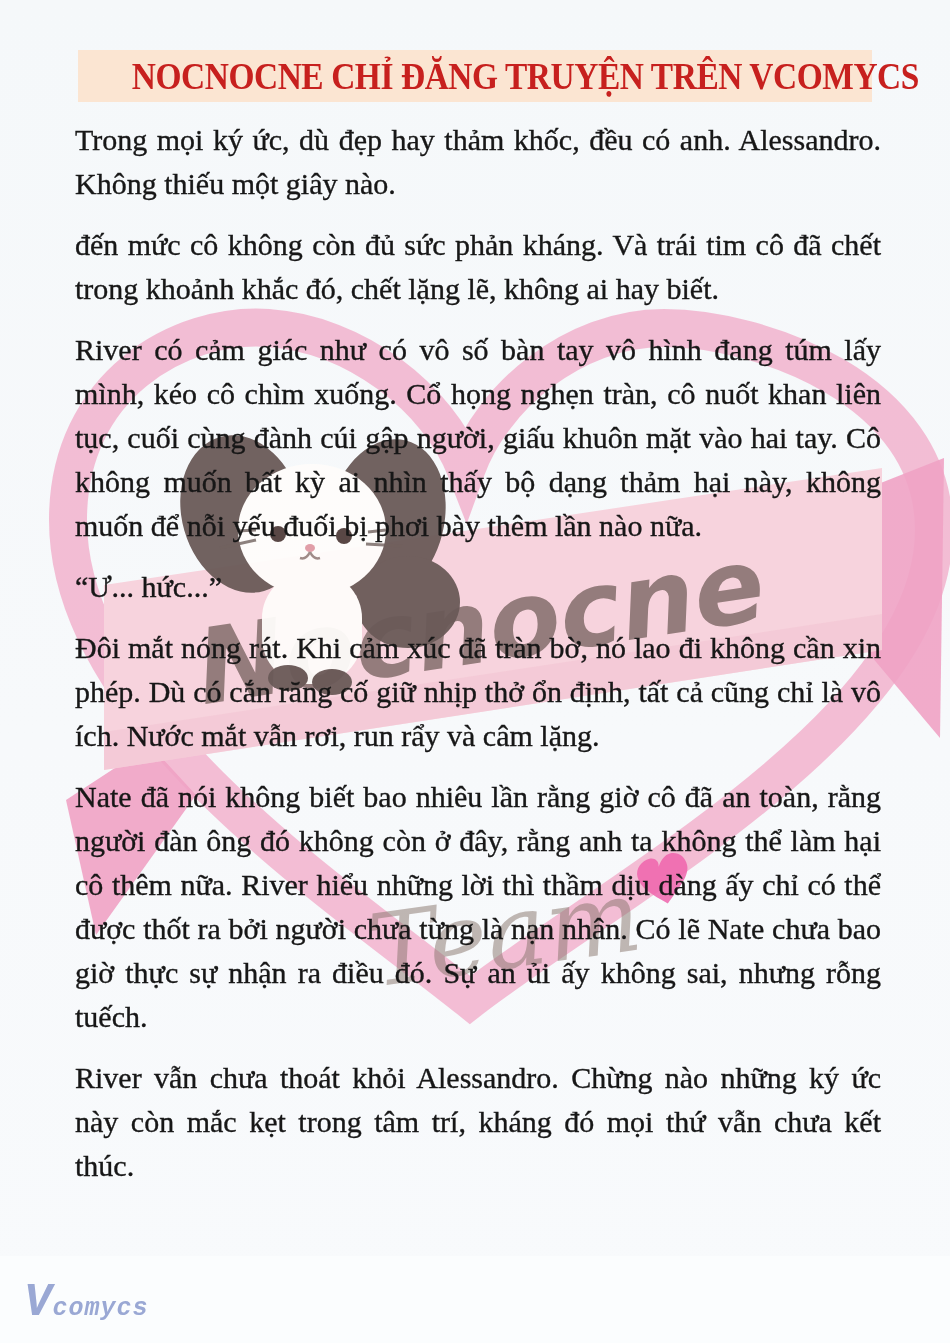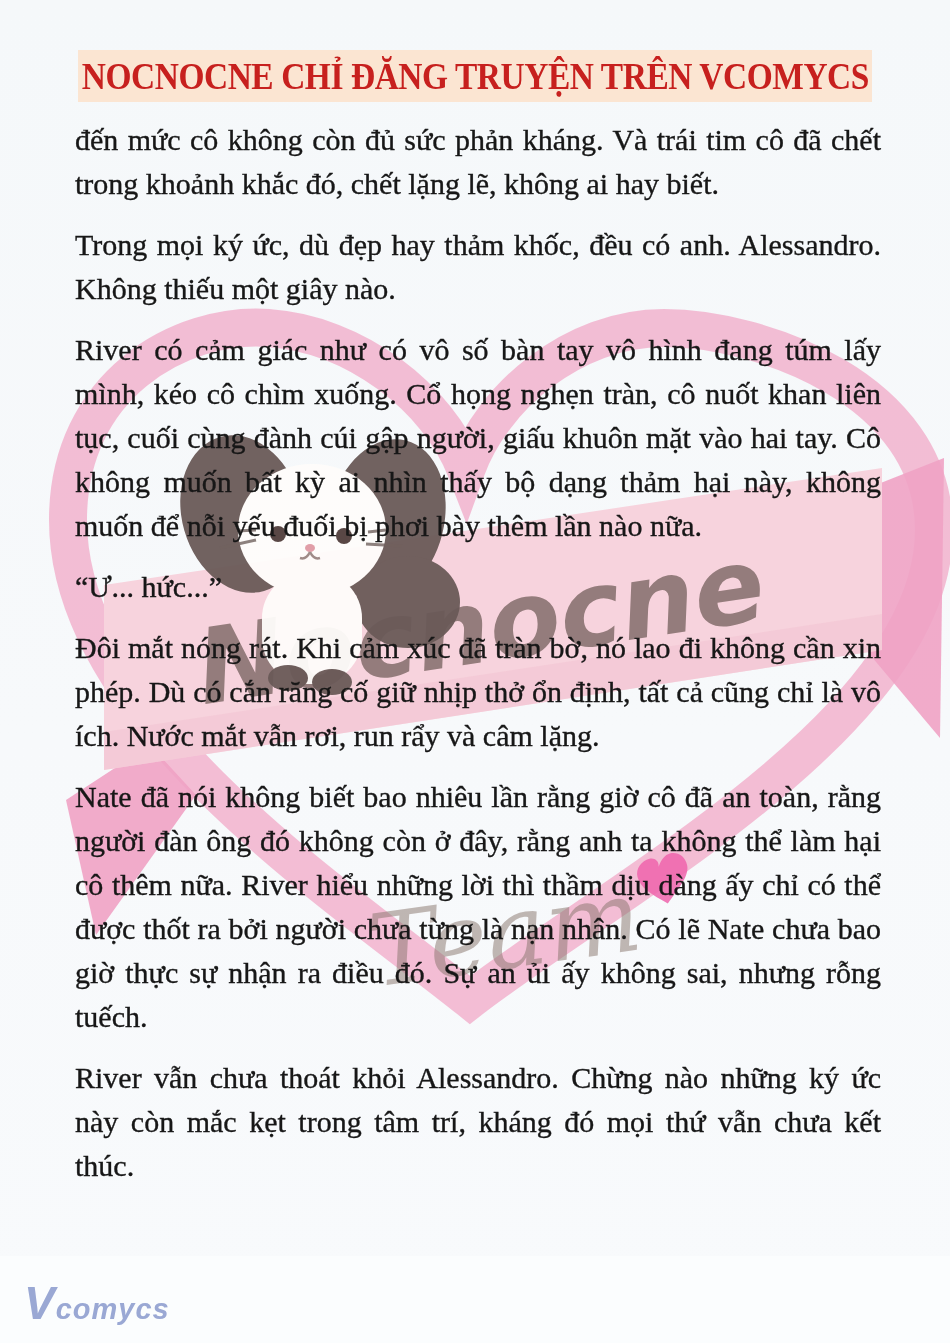--- a/index.html
+++ b/index.html
@@ -10,42 +10,42 @@
     font-family:"Liberation Serif", serif;
   }
   .bottom-strip {
     position:absolute; left:0; top:1256px; width:950px; height:87px;
     background:#fbfdfe; z-index:0;
   }
   
   .header-banner {
     position:absolute; left:78px; top:50px; width:794px; height:52px;
     background:#fbe5d2; z-index:3;
-    display:flex; align-items:center; justify-content:center;
+    display:flex; align-items:center; justify-content:flex-start;
   }
   .header-title {
     font-weight:bold; font-size:38px; line-height:1;
     color:#c7201e; white-space:nowrap;
     transform:scaleX(0.88); transform-origin:center;
     letter-spacing:-0.5px;
   }
   
   .watermark-layer { position:absolute; left:0; top:0; width:950px; height:1343px; z-index:1; }
   
   .story-text {
     position:absolute; left:75px; top:118px; width:806px; z-index:2;
     font-size:30px; line-height:44px; color:#171717;
     text-align:justify; -webkit-text-stroke:0.35px #171717;
   }
   .story-text p { margin:0 0 17px 0; }
   
   .vcomycs-logo {
     position:absolute; left:24px; top:1280px; z-index:3;
-    font-family:Liberation Sans, sans-serif; font-style:italic; font-weight:bold;
-    font-size:29px; color:#9aa8d4; letter-spacing:1px; line-height:46px;
+    font-family:Liberation Mono, monospace; font-style:italic; font-weight:bold;
+    font-size:25px; color:#9aa8d4; letter-spacing:1px; line-height:46px;
   }
   .vcomycs-logo::first-letter { font-size:46px; }
   .damconuong-watermark {
     position:absolute; right:16px; top:1354px; z-index:3;
     font-family:"DejaVu Sans", sans-serif; font-weight:bold;
     font-size:27px; color:#e2eaf6; letter-spacing:1px;
   }
 </style>
 </head>
 <body>
@@ -85,22 +85,22 @@
       <path d="M120 120 Q116 128 110 126 M120 120 Q124 128 130 126" stroke="#9b8884" stroke-width="2.5" fill="none"></path>
       <path d="M28 100 L66 98 M30 116 L66 108 M178 100 L214 96 M176 112 L212 114" stroke="#6a5a58" stroke-width="3" fill="none" opacity="0.8"></path>
     </g>
   </svg>
 
   <div class="header-banner">
     <div class="header-title">NOCNOCNE CHỈ ĐĂNG TRUYỆN TRÊN VCOMYCS</div>
   </div>
 
   <div class="story-text">
+    <p>Trong mọi ký ức, dù đẹp hay thảm khốc, đều có anh. Alessandro. Không thiếu một giây nào.</p>
     <p>đến mức cô không còn đủ sức phản kháng. Và trái tim cô đã chết trong khoảnh khắc đó, chết lặng lẽ, không ai hay biết.</p>
-    <p>Trong mọi ký ức, dù đẹp hay thảm khốc, đều có anh. Alessandro. Không thiếu một giây nào.</p>
     <p>River có cảm giác như có vô số bàn tay vô hình đang túm lấy mình, kéo cô chìm xuống. Cổ họng nghẹn tràn, cô nuốt khan liên tục, cuối cùng đành cúi gập người, giấu khuôn mặt vào hai tay. Cô không muốn bất kỳ ai nhìn thấy bộ dạng thảm hại này, không muốn để nỗi yếu đuối bị phơi bày thêm lần nào nữa.</p>
     <p>“Ư... hức...”</p>
     <p>Đôi mắt nóng rát. Khi cảm xúc đã tràn bờ, nó lao đi không cần xin phép. Dù có cắn răng cố giữ nhịp thở ổn định, tất cả cũng chỉ là vô ích. Nước mắt vẫn rơi, run rẩy và câm lặng.</p>
     <p>Nate đã nói không biết bao nhiêu lần rằng giờ cô đã an toàn, rằng người đàn ông đó không còn ở đây, rằng anh ta không thể làm hại cô thêm nữa. River hiểu những lời thì thầm dịu dàng ấy chỉ có thể được thốt ra bởi người chưa từng là nạn nhân. Có lẽ Nate chưa bao giờ thực sự nhận ra điều đó. Sự an ủi ấy không sai, nhưng rỗng tuếch.</p>
     <p>River vẫn chưa thoát khỏi Alessandro. Chừng nào những ký ức này còn mắc kẹt trong tâm trí, kháng đó mọi thứ vẫn chưa kết thúc.</p>
   </div>
 
   <div class="vcomycs-logo">Vcomycs</div>
   <div class="damconuong-watermark">damconuong</div>
 

